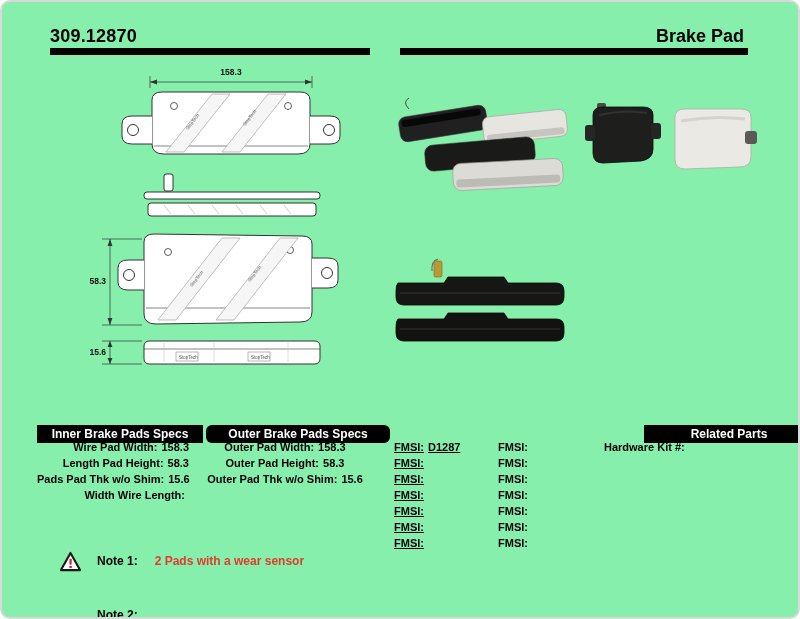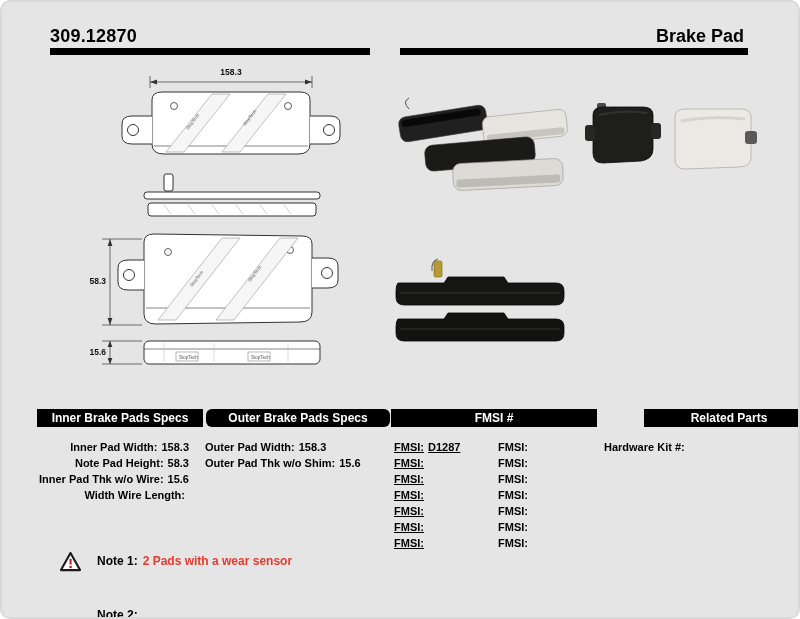--- a/index.html
+++ b/index.html
@@ -4,57 +4,57 @@
 <style>
   * { margin:0; padding:0; box-sizing:border-box; }
   html, body { background:#fff; }
   body {
     width:800px; height:619px;
     font-family:"Liberation Sans", sans-serif;
     color:#000;
   }
   .page {
     position:relative; width:800px; height:619px;
-    background:#e5e5e5; border:2px solid #d9d9d9; border-radius:10px;
+    background:#86efac; border:2px solid #d9d9d9; border-radius:10px;
     overflow:hidden;
   }
 
   
   .part-number { position:absolute; left:48px; top:24px; font-size:18px; font-weight:bold; letter-spacing:.2px; }
   .product-type { position:absolute; top:24px; right:54px; font-size:18px; font-weight:bold;text-align:center; }
   .hbar { position:absolute; top:46px; height:7px; background:#000; }
   .hbar-left { left:48px; width:320px; }
   .hbar-right { left:398px; width:348px; }
 
   
   .drawings { position:absolute; left:50px; top:60px; width:330px; height:315px; }
   .photos { position:absolute; left:385px; top:95px; width:385px; height:260px; }
 
   
   .section-bar {
-    position:absolute; top:407px; height:18px; background:#000; color:#fff;
+    position:absolute; top:423px; height:18px; background:#000; color:#fff;
     font-size:12px; font-weight:bold; text-align:center; line-height:18px;
   }
   .bar-inner { left:35px; width:166px; }
   .bar-outer { left:204px; width:184px;border-radius:6px; }
   .bar-fmsi { left:389px; width:206px; }
   .bar-related { left:598px; width:170px;margin-left:44px; }
 
   
   .spec-col { position:absolute; top:437px; font-size:11px; font-weight:bold; line-height:16px; white-space:nowrap; }
   .col-inner { left:35px; width:152px; text-align:right; }
-  .col-outer { left:203px; width:160px; text-align:left; }
+  .col-outer { left:203px; width:160px; text-align:center; }
   .col-fmsi-1 { left:392px;text-decoration:underline; }
   .col-fmsi-2 { left:496px; }
   .col-related { left:602px;text-align:right; }
   .spec-row .val { margin-left:4px; }
 
   
   .warn { position:absolute; left:57px; top:549px; width:23px; height:21px; }
-  .note { position:absolute; left:95px; font-size:12px; font-weight:bold; display:flex; gap:5px; white-space:nowrap; }
+  .note { position:absolute; left:95px; font-size:12px; font-weight:bold; display:flex; gap:17px; white-space:nowrap; }
   .note-1 { top:552px; }
   .note-2 { top:606px; }
   .note-red { color:#e23b2e; }
 </style>
 </head>
 <body>
 
 <div class="page">
 
   <div class="part-number">309.12870</div>
@@ -176,32 +176,32 @@
       <rect x="42" y="4" width="8" height="16" rx="1.5" fill="#b79a33" stroke="#8a7322" stroke-width="0.7"></rect>
       <path d="M6,26 L52,26 L56,20 L112,20 L116,26 L164,26 Q172,26 172,34 L172,40 Q172,48 164,48 L12,48 Q4,48 4,40 L4,34 Q4,28 6,26 Z" fill="#161615" stroke="#060606" stroke-width="0.8"></path>
       <line x1="8" y1="36" x2="168" y2="36" stroke="#2c2c2b" stroke-width="1.5"></line>
       <path d="M6,62 L52,62 L56,56 L112,56 L116,62 L164,62 Q172,62 172,70 L172,76 Q172,84 164,84 L12,84 Q4,84 4,76 L4,70 Q4,64 6,62 Z" fill="#121211" stroke="#060606" stroke-width="0.8"></path>
       <line x1="8" y1="72" x2="168" y2="72" stroke="#282827" stroke-width="1.5"></line>
     </g>
   </svg>
 
   <div class="section-bar bar-inner">Inner Brake Pads Specs</div>
   <div class="section-bar bar-outer">Outer Brake Pads Specs</div>
-  <div class="section-bar bar-fmsi">FMSI #</div>
   <div class="section-bar bar-related">Related Parts</div>
 
   <div class="spec-col col-inner">
-    <div class="spec-row"><span class="lbl">Inner Pad Width:</span><span class="val">158.3</span></div>
-    <div class="spec-row"><span class="lbl">Note Pad Height:</span><span class="val">58.3</span></div>
-    <div class="spec-row"><span class="lbl">Inner Pad Thk w/o Wire:</span><span class="val">15.6</span></div>
+    <div class="spec-row"><span class="lbl">Wire Pad Width:</span><span class="val">158.3</span></div>
+    <div class="spec-row"><span class="lbl">Length Pad Height:</span><span class="val">58.3</span></div>
+    <div class="spec-row"><span class="lbl">Pads Pad Thk w/o Shim:</span><span class="val">15.6</span></div>
     <div class="spec-row"><span class="lbl">Width Wire Length:</span><span class="val"></span></div>
   </div>
 
   <div class="spec-col col-outer">
     <div class="spec-row"><span class="lbl">Outer Pad Width:</span><span class="val">158.3</span></div>
+    <div class="spec-row"><span class="lbl">Outer Pad Height:</span><span class="val">58.3</span></div>
     <div class="spec-row"><span class="lbl">Outer Pad Thk w/o Shim:</span><span class="val">15.6</span></div>
   </div>
 
   <div class="spec-col col-fmsi-1">
     <div class="spec-row"><span class="lbl">FMSI:</span><span class="val">D1287</span></div>
     <div class="spec-row"><span class="lbl">FMSI:</span><span class="val"></span></div>
     <div class="spec-row"><span class="lbl">FMSI:</span><span class="val"></span></div>
     <div class="spec-row"><span class="lbl">FMSI:</span><span class="val"></span></div>
     <div class="spec-row"><span class="lbl">FMSI:</span><span class="val"></span></div>
     <div class="spec-row"><span class="lbl">FMSI:</span><span class="val"></span></div>

